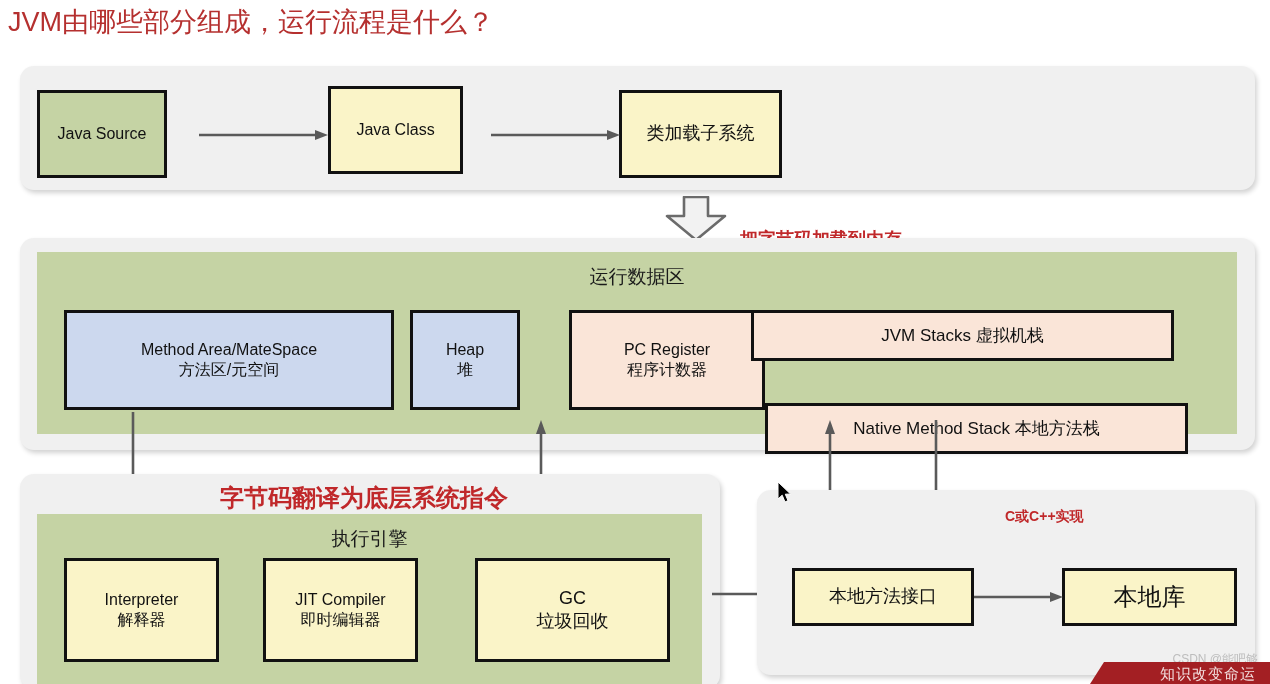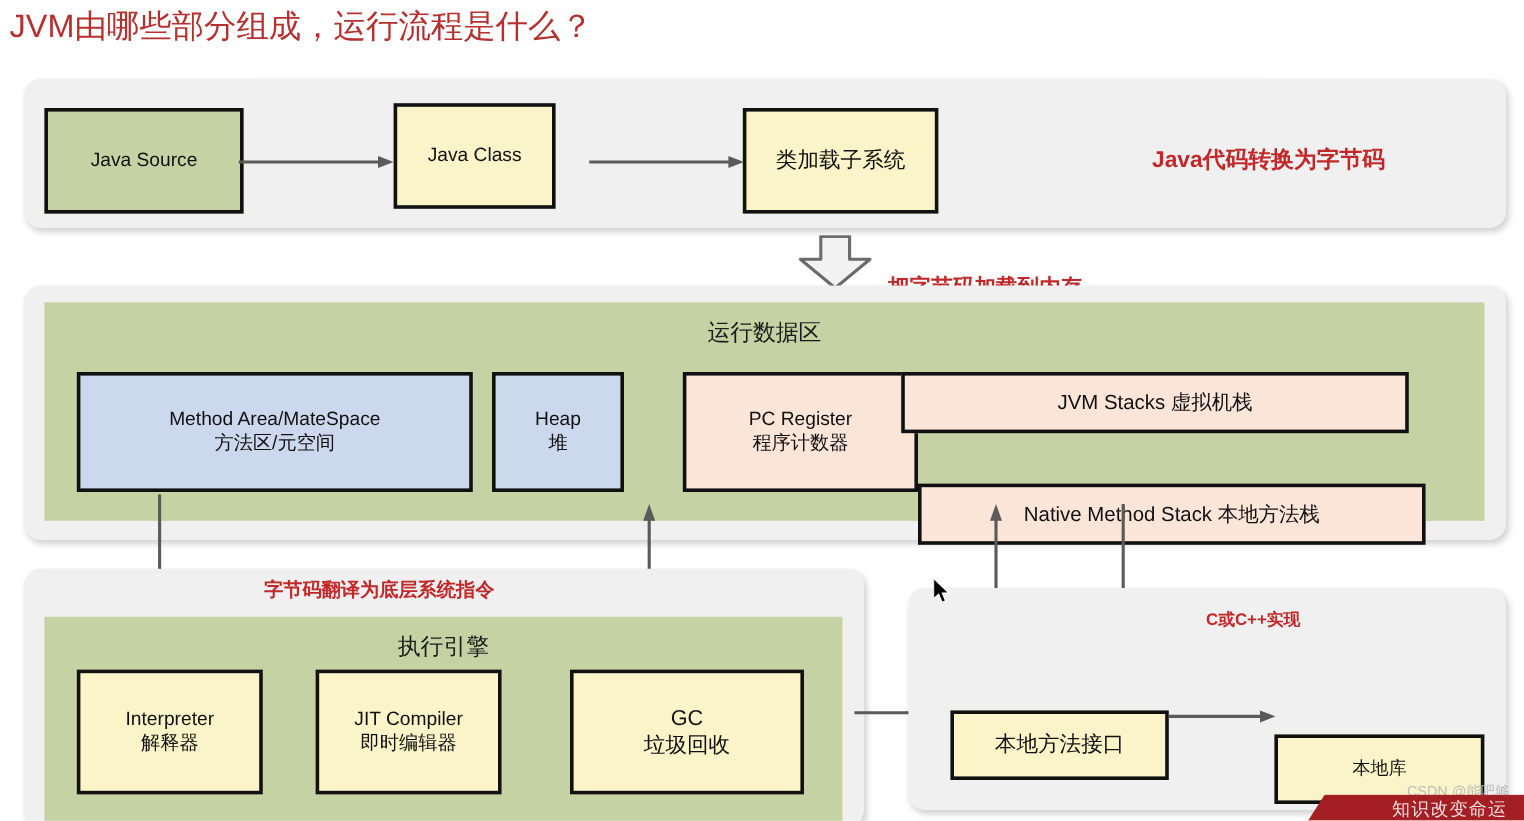--- a/index.html
+++ b/index.html
@@ -139,33 +139,32 @@
     letter-spacing: 1px;
   }
 </style>
 </head>
 <body>
 
 <div id="page-title">JVM由哪些部分组成，运行流程是什么？</div>
 
 <div class="panel" id="compile-panel" style="left:20px; top:66px; width:1235px; height:124px;">
 
-  <div class="box box-green" style="left:17px; top:24px; width:166px; height:88px; font-size:16px;">
+  <div class="box box-green" style="left:17px; top:24px; width:130px; height:88px; font-size:16px;">
     <span class="l1">Java Source</span>
   </div>
 
   <div class="box box-yellow" style="left:308px; top:20px; width:135px; height:88px; font-size:16px;">
     <span class="l1">Java Class</span>
   </div>
 
   <div class="box box-yellow" style="left:599px; top:24px; width:163px; height:88px; font-size:18px;">
     <span class="l1">类加载子系统</span>
   </div>
 
-  <div class="note-red" style="left:940px; top:54px; font-size:19px;">Java代码转换为字节码</div>
 
   <svg class="arrow-svg" style="left:179px; top:62px;" width="130" height="14">
     <line class="arrow-line" x1="0" y1="7" x2="118" y2="7"></line>
     <polygon class="arrow-head" points="129,7 116,2 116,12"></polygon>
   </svg>
 
   <svg class="arrow-svg" style="left:471px; top:62px;" width="130" height="14">
     <line class="arrow-line" x1="0" y1="7" x2="118" y2="7"></line>
     <polygon class="arrow-head" points="129,7 116,2 116,12"></polygon>
   </svg>
@@ -222,21 +221,21 @@
   <polygon class="arrow-head" points="7,0 2,14 12,14"></polygon>
 </svg>
 
 <svg class="arrow-svg" style="left:929px; top:420px;" width="14" height="148">
   <line class="arrow-line" x1="7" y1="0" x2="7" y2="134"></line>
   <polygon class="arrow-head" points="7,147 2,133 12,133"></polygon>
 </svg>
 
 <div class="panel" id="engine-panel" style="left:20px; top:474px; width:700px; height:215px;">
 
-  <div class="note-red" style="left:200px; top:8px; font-size:16px;">字节码翻译为底层系统指令</div>
+  <div class="note-red" style="left:200px; top:8px; font-size:24px;">字节码翻译为底层系统指令</div>
 
   <div class="green-band" style="left:17px; top:40px; width:665px; height:175px;">
     <div class="band-title">执行引擎</div>
   </div>
 
   <div class="box box-yellow" style="left:44px; top:84px; width:155px; height:104px; font-size:16px;">
     <span class="l1">Interpreter</span>
     <span class="l2">解释器</span>
   </div>
 
@@ -253,25 +252,25 @@
 
 <svg class="arrow-svg" style="left:712px; top:587px;" width="82" height="14">
   <line class="arrow-line" x1="0" y1="7" x2="70" y2="7"></line>
   <polygon class="arrow-head" points="81,7 68,2 68,12"></polygon>
 </svg>
 
 <div class="panel" id="native-panel" style="left:757px; top:490px; width:498px; height:185px;">
 
   <div class="note-red" style="left:248px; top:18px; font-size:14px;">C或C++实现</div>
 
-  <div class="box box-yellow" style="left:35px; top:78px; width:182px; height:58px; font-size:18px;margin-top:24px;">
+  <div class="box box-yellow" style="left:35px; top:78px; width:182px; height:58px; font-size:18px;">
     <span class="l1">本地方法接口</span>
   </div>
 
-  <div class="box box-yellow" style="left:305px; top:78px; width:175px; height:58px; font-size:15px;margin-top:44px;">
+  <div class="box box-yellow" style="left:305px; top:78px; width:175px; height:58px; font-size:24px;">
     <span class="l1">本地库</span>
   </div>
 
   <svg class="arrow-svg" style="left:217px; top:100px;" width="90" height="14">
     <line class="arrow-line" x1="0" y1="7" x2="78" y2="7"></line>
     <polygon class="arrow-head" points="89,7 76,2 76,12"></polygon>
   </svg>
 </div>
 
 <svg id="mouse-cursor" viewBox="0 0 16 22">

